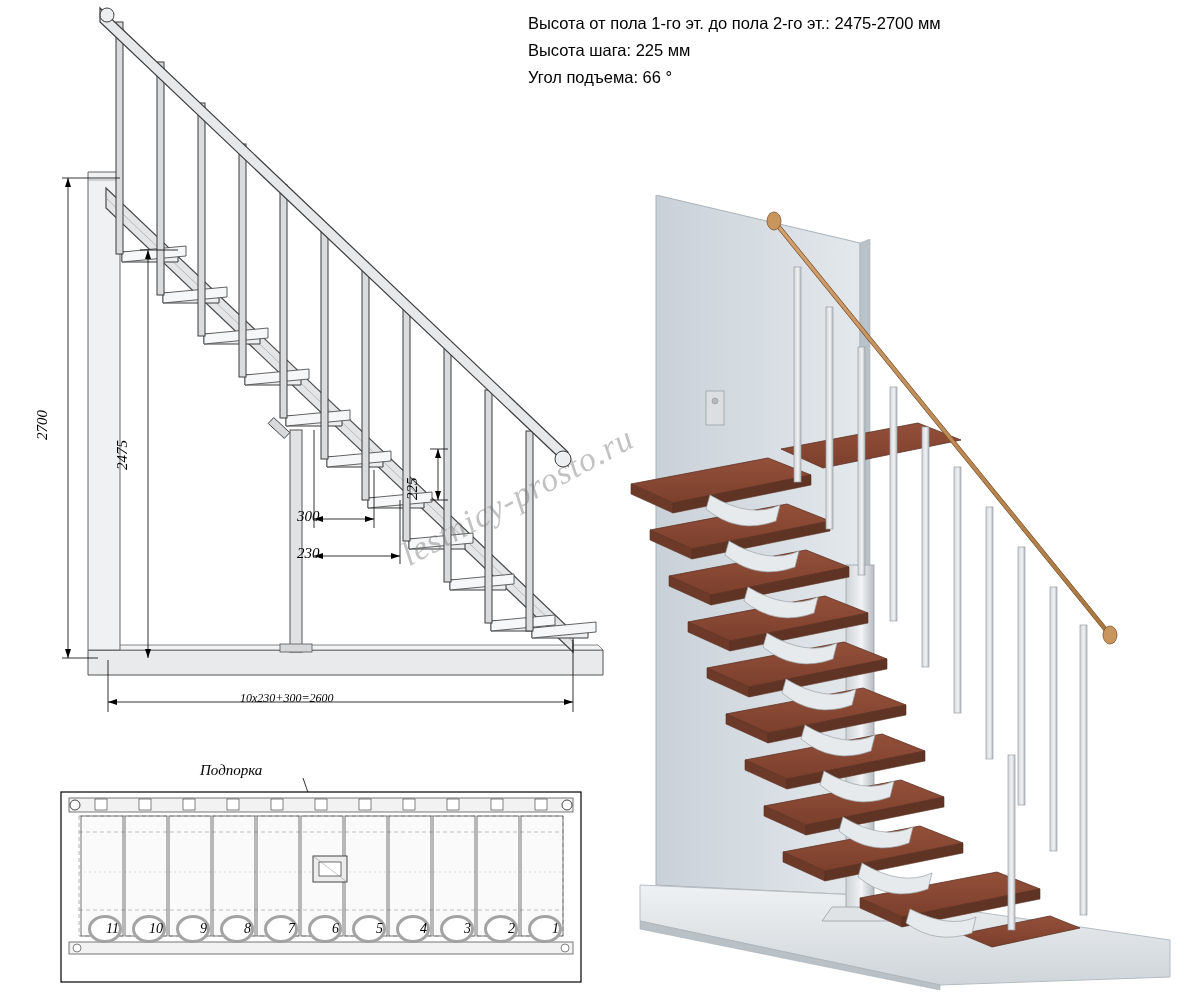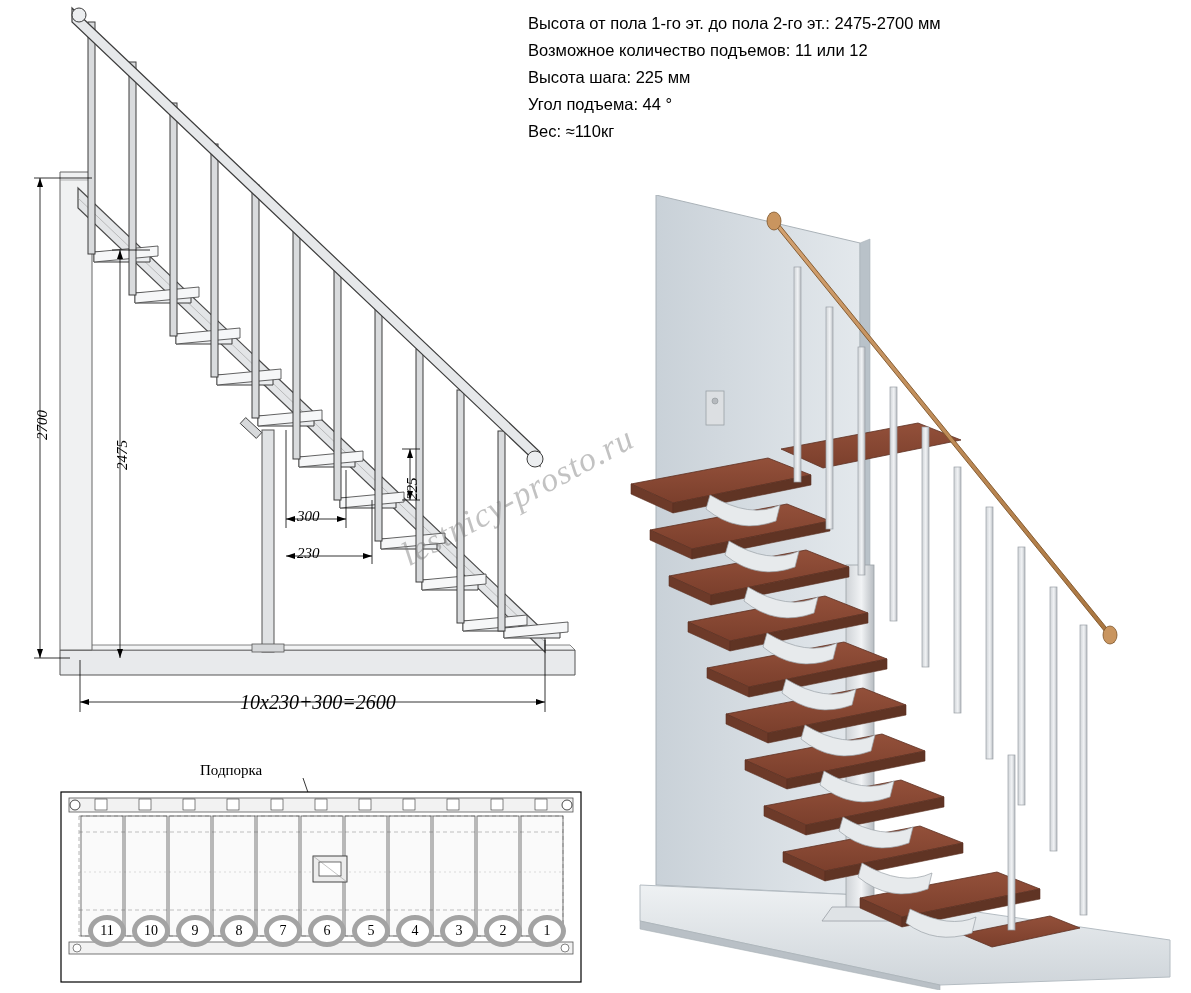--- a/index.html
+++ b/index.html
@@ -35,20 +35,21 @@
     white-space: nowrap;
   }
 
   
   .elevation {
     position: absolute;
     left: 0px;
     top: 0px;
     width: 600px;
     height: 745px;
+    padding-left: 28px;
   }
   .plan {
     position: absolute;
     left: 55px;
     top: 760px;
     width: 540px;
     height: 230px;
   }
   .render {
     position: absolute;
@@ -68,61 +69,61 @@
   }
   .dimtext.vert {
     transform: rotate(-90deg);
     transform-origin: left top;
   }
   .label-podporka {
     position: absolute;
     left: 200px;
     top: 762px;
     font-family: "Liberation Serif", serif;
+    font-style: italic;
     font-size: 15px;
     color: #000;
   }
   .watermark {
     position: absolute;
     left: 395px;
     top: 540px;
     font-family: "Liberation Serif", serif;
     font-style: italic;
     font-size: 34px;
     color: rgba(120,120,120,0.45);
     transform: rotate(-28deg);
     transform-origin: left top;
     white-space: nowrap;
     letter-spacing: 1px;
   }
   .step-num {
     position: absolute;
     font-family: "Liberation Serif", serif;
+    font-style: italic;
     font-size: 14px;
     color: #000;
     width: 28px;
     height: 22px;
     line-height: 22px;
-    text-align: center;
-    border: 5px solid #a3a3a3;
+    text-align: right;
+    border: 3px solid #a3a3a3;
     border-radius: 50%;
     background: #fff;
   }
 </style>
 </head>
 <body>
 
 <div class="stage">
 
   <div class="spec-list">
     <div class="spec-line">Высота от пола 1-го эт. до пола 2-го эт.: 2475-2700 мм</div>
-    <div class="spec-line">Возможное количество подъемов: 11 или 12</div>
     <div class="spec-line">Высота шага: 225 мм</div>
-    <div class="spec-line">Угол подъема: 44 °</div>
-    <div class="spec-line">Вес: ≈110кг</div>
+    <div class="spec-line">Угол подъема: 66 °</div>
   </div>
 
   <div class="elevation">
     <svg width="600" height="745" viewBox="0 0 600 745">
 
       <g>
         <polygon points="60,650 575,650 575,675 60,675" fill="#e8eaec" stroke="#555" stroke-width="1"></polygon>
         <polygon points="60,650 575,650 570,645 65,645" fill="#f2f3f4" stroke="#555" stroke-width="0.7"></polygon>
       </g>
 
@@ -248,21 +249,21 @@
         <line x1="80" y1="660" x2="80" y2="712"></line>
         <line x1="545" y1="640" x2="545" y2="712"></line>
       </g>
     </svg>
 
     <div class="dimtext vert" style="left:34px; top:440px;">2700</div>
     <div class="dimtext vert" style="left:114px; top:470px;">2475</div>
     <div class="dimtext vert" style="left:404px; top:500px;">225</div>
     <div class="dimtext" style="left:297px; top:508px;">300</div>
     <div class="dimtext" style="left:297px; top:545px;">230</div>
-    <div class="dimtext" style="left:240px; top:691px; font-size:20px;">10x230+300=2600</div>
+    <div class="dimtext" style="left:240px; top:691px; font-size:12px;">10x230+300=2600</div>
   </div>
 
   <div class="watermark">lestnicy-prosto.ru</div>
 
   <div class="label-podporka">Подпорка</div>
 
   <div class="plan">
     <svg width="540" height="230" viewBox="0 0 540 230">
 
       <line x1="248" y1="18" x2="278" y2="105" stroke="#000" stroke-width="0.8"></line>

